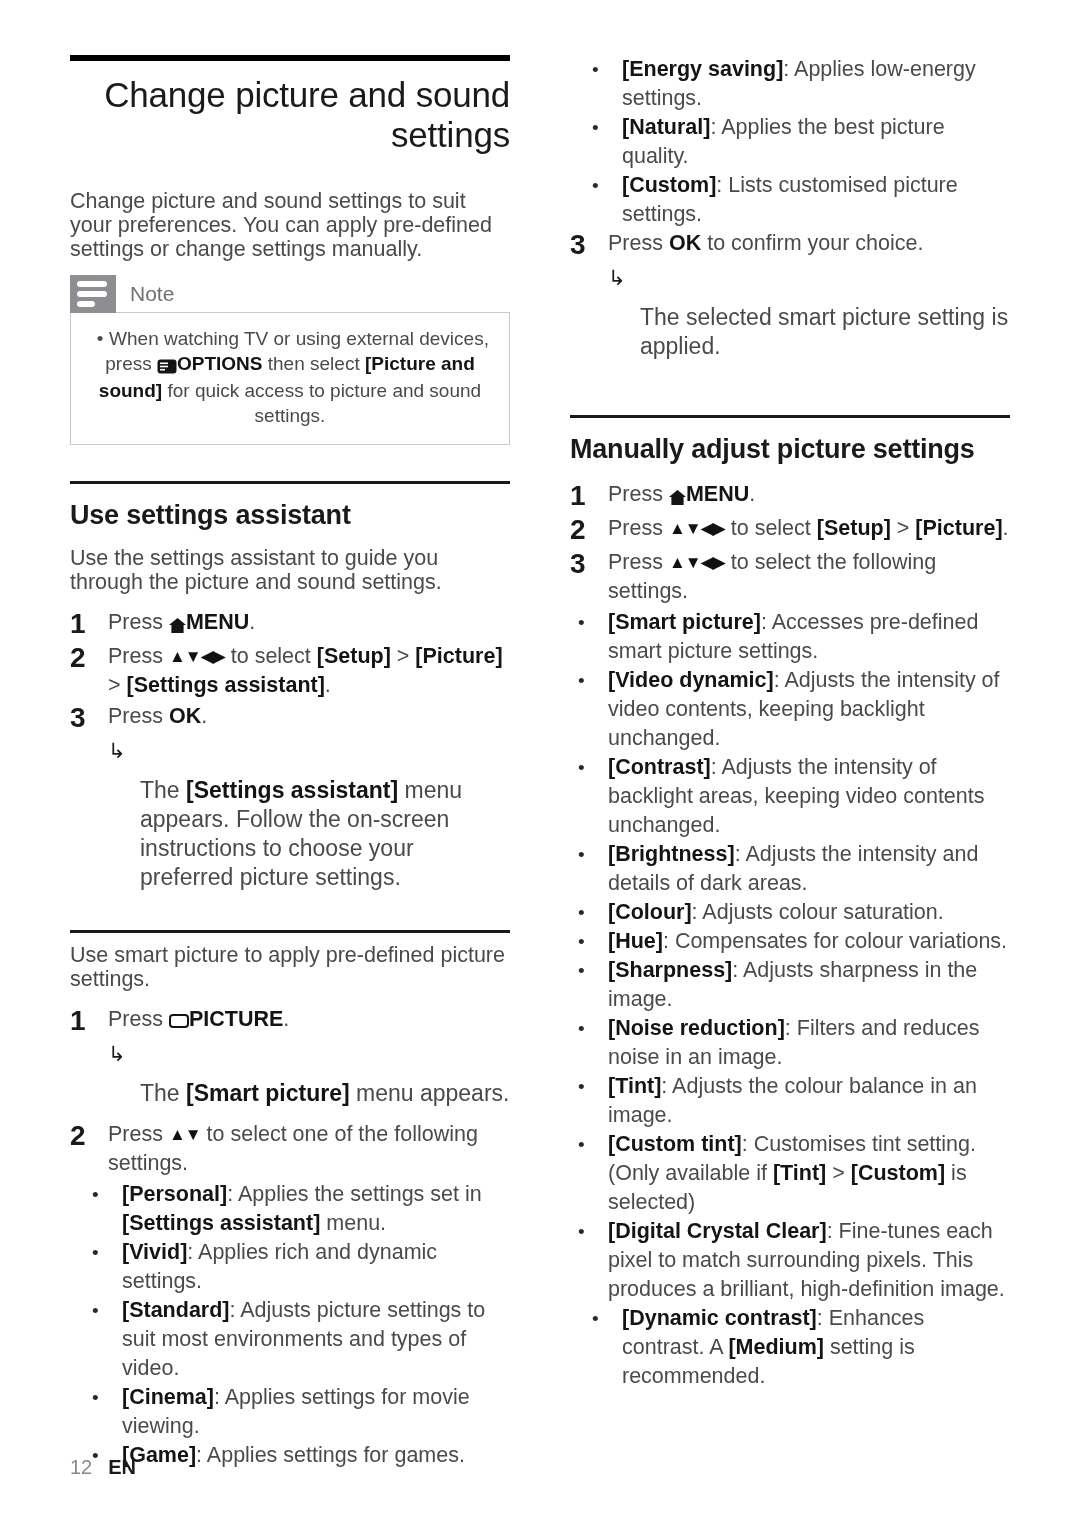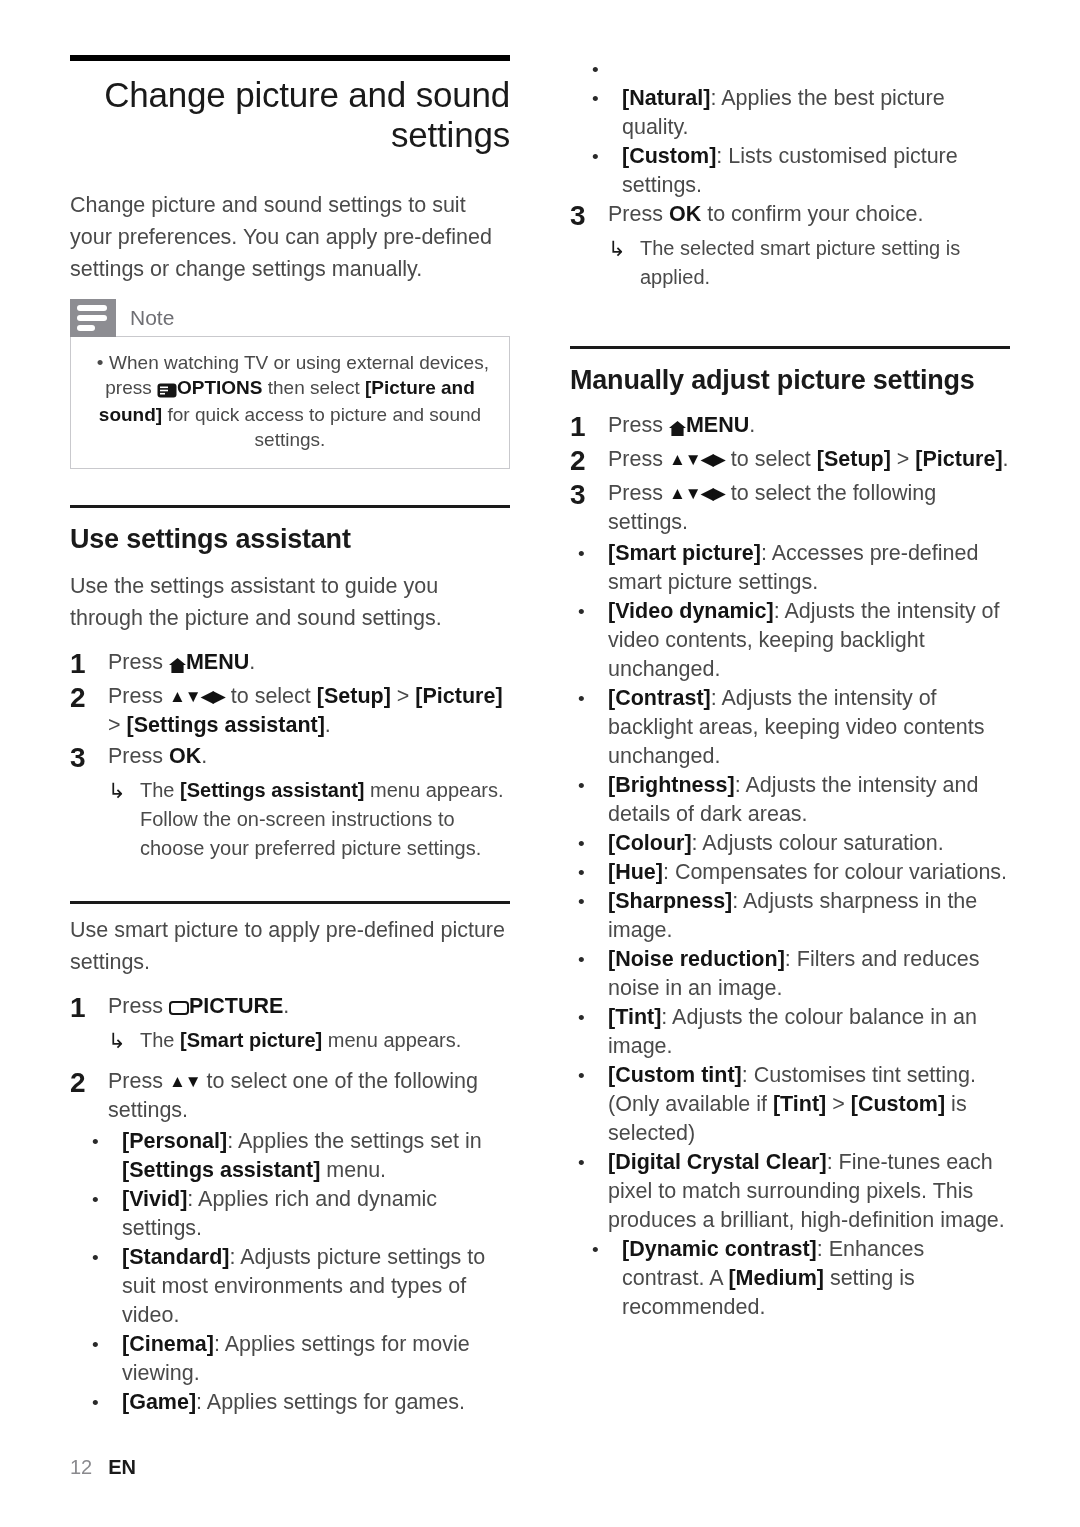--- a/index.html
+++ b/index.html
@@ -26,21 +26,21 @@
   h1.doc-title {
     font-size:35px; line-height:40px; font-weight:400;
     color:#1a1a1a; margin:0 0 34px 0; letter-spacing:-0.2px;text-align:right;
   }
   h2.sec-title {
     font-size:27px; line-height:30px; font-weight:700;
     color:#1a1a1a; margin:16px 0 16px 0; letter-spacing:-0.2px;
   }
 
   p.body {
-    font-size:21.5px; line-height:32px; margin:0 0 14px 0;
+    font-size:21.5px; line-height:24px; margin:0 0 14px 0;
     color:#4a4a4a; font-weight:400;
   }
 
   
   .note { margin:6px 0 0 0; position:relative; }
   .note-head { display:flex; align-items:center; height:38px; }
   .note-icon {
     width:46px; height:38px; background:#8d8d92;
     display:flex; flex-direction:column; justify-content:center;
     align-items:flex-start; padding-left:7px; gap:4px; flex:0 0 auto;
@@ -64,21 +64,21 @@
   .step-num {
     flex:0 0 auto; width:38px;
     font-size:28px; line-height:32px; font-weight:700; color:#1a1a1a;
   }
   .step-txt { font-size:21.5px; line-height:29px; color:#4a4a4a; flex:1 1 auto; }
 
   .result { display:flex; margin:0 0 2px 0; padding-left:38px; }
   .result-arrow {
     flex:0 0 auto; width:32px; font-size:21px; line-height:29px; color:#1a1a1a;
   }
-  .result-txt { font-size:20px; line-height:29px; color:#4a4a4a; flex:1 1 auto; }
+  .result-txt { font-size:23px; line-height:29px; color:#4a4a4a; flex:1 1 auto;margin-top:40px; }
 
   .blist { margin:0; padding:0; }
   .bitem { display:flex; margin:0; }
   .bitem .dot {
     flex:0 0 auto; width:52px; font-size:19px; line-height:29px;
     color:#2a2a2a; text-align:left; padding-left:22px;
   }
   .bitem .btxt { font-size:21.5px; line-height:29px; color:#4a4a4a; flex:1 1 auto; }
 
   
@@ -207,20 +207,21 @@
       </div>
     </div>
 
   </div>
 
   <div class="col col-right">
 
     <div class="blist">
       <div class="bitem deep">
         <div class="dot">•</div>
+        <div class="btxt"><strong>[Energy saving]</strong><span>: Applies low-energy settings.</span></div>
       </div>
       <div class="bitem deep">
         <div class="dot">•</div>
         <div class="btxt"><strong>[Natural]</strong><span>: Applies the best picture quality.</span></div>
       </div>
       <div class="bitem deep">
         <div class="dot">•</div>
         <div class="btxt"><strong>[Custom]</strong><span>: Lists customised picture settings.</span></div>
       </div>
     </div>

